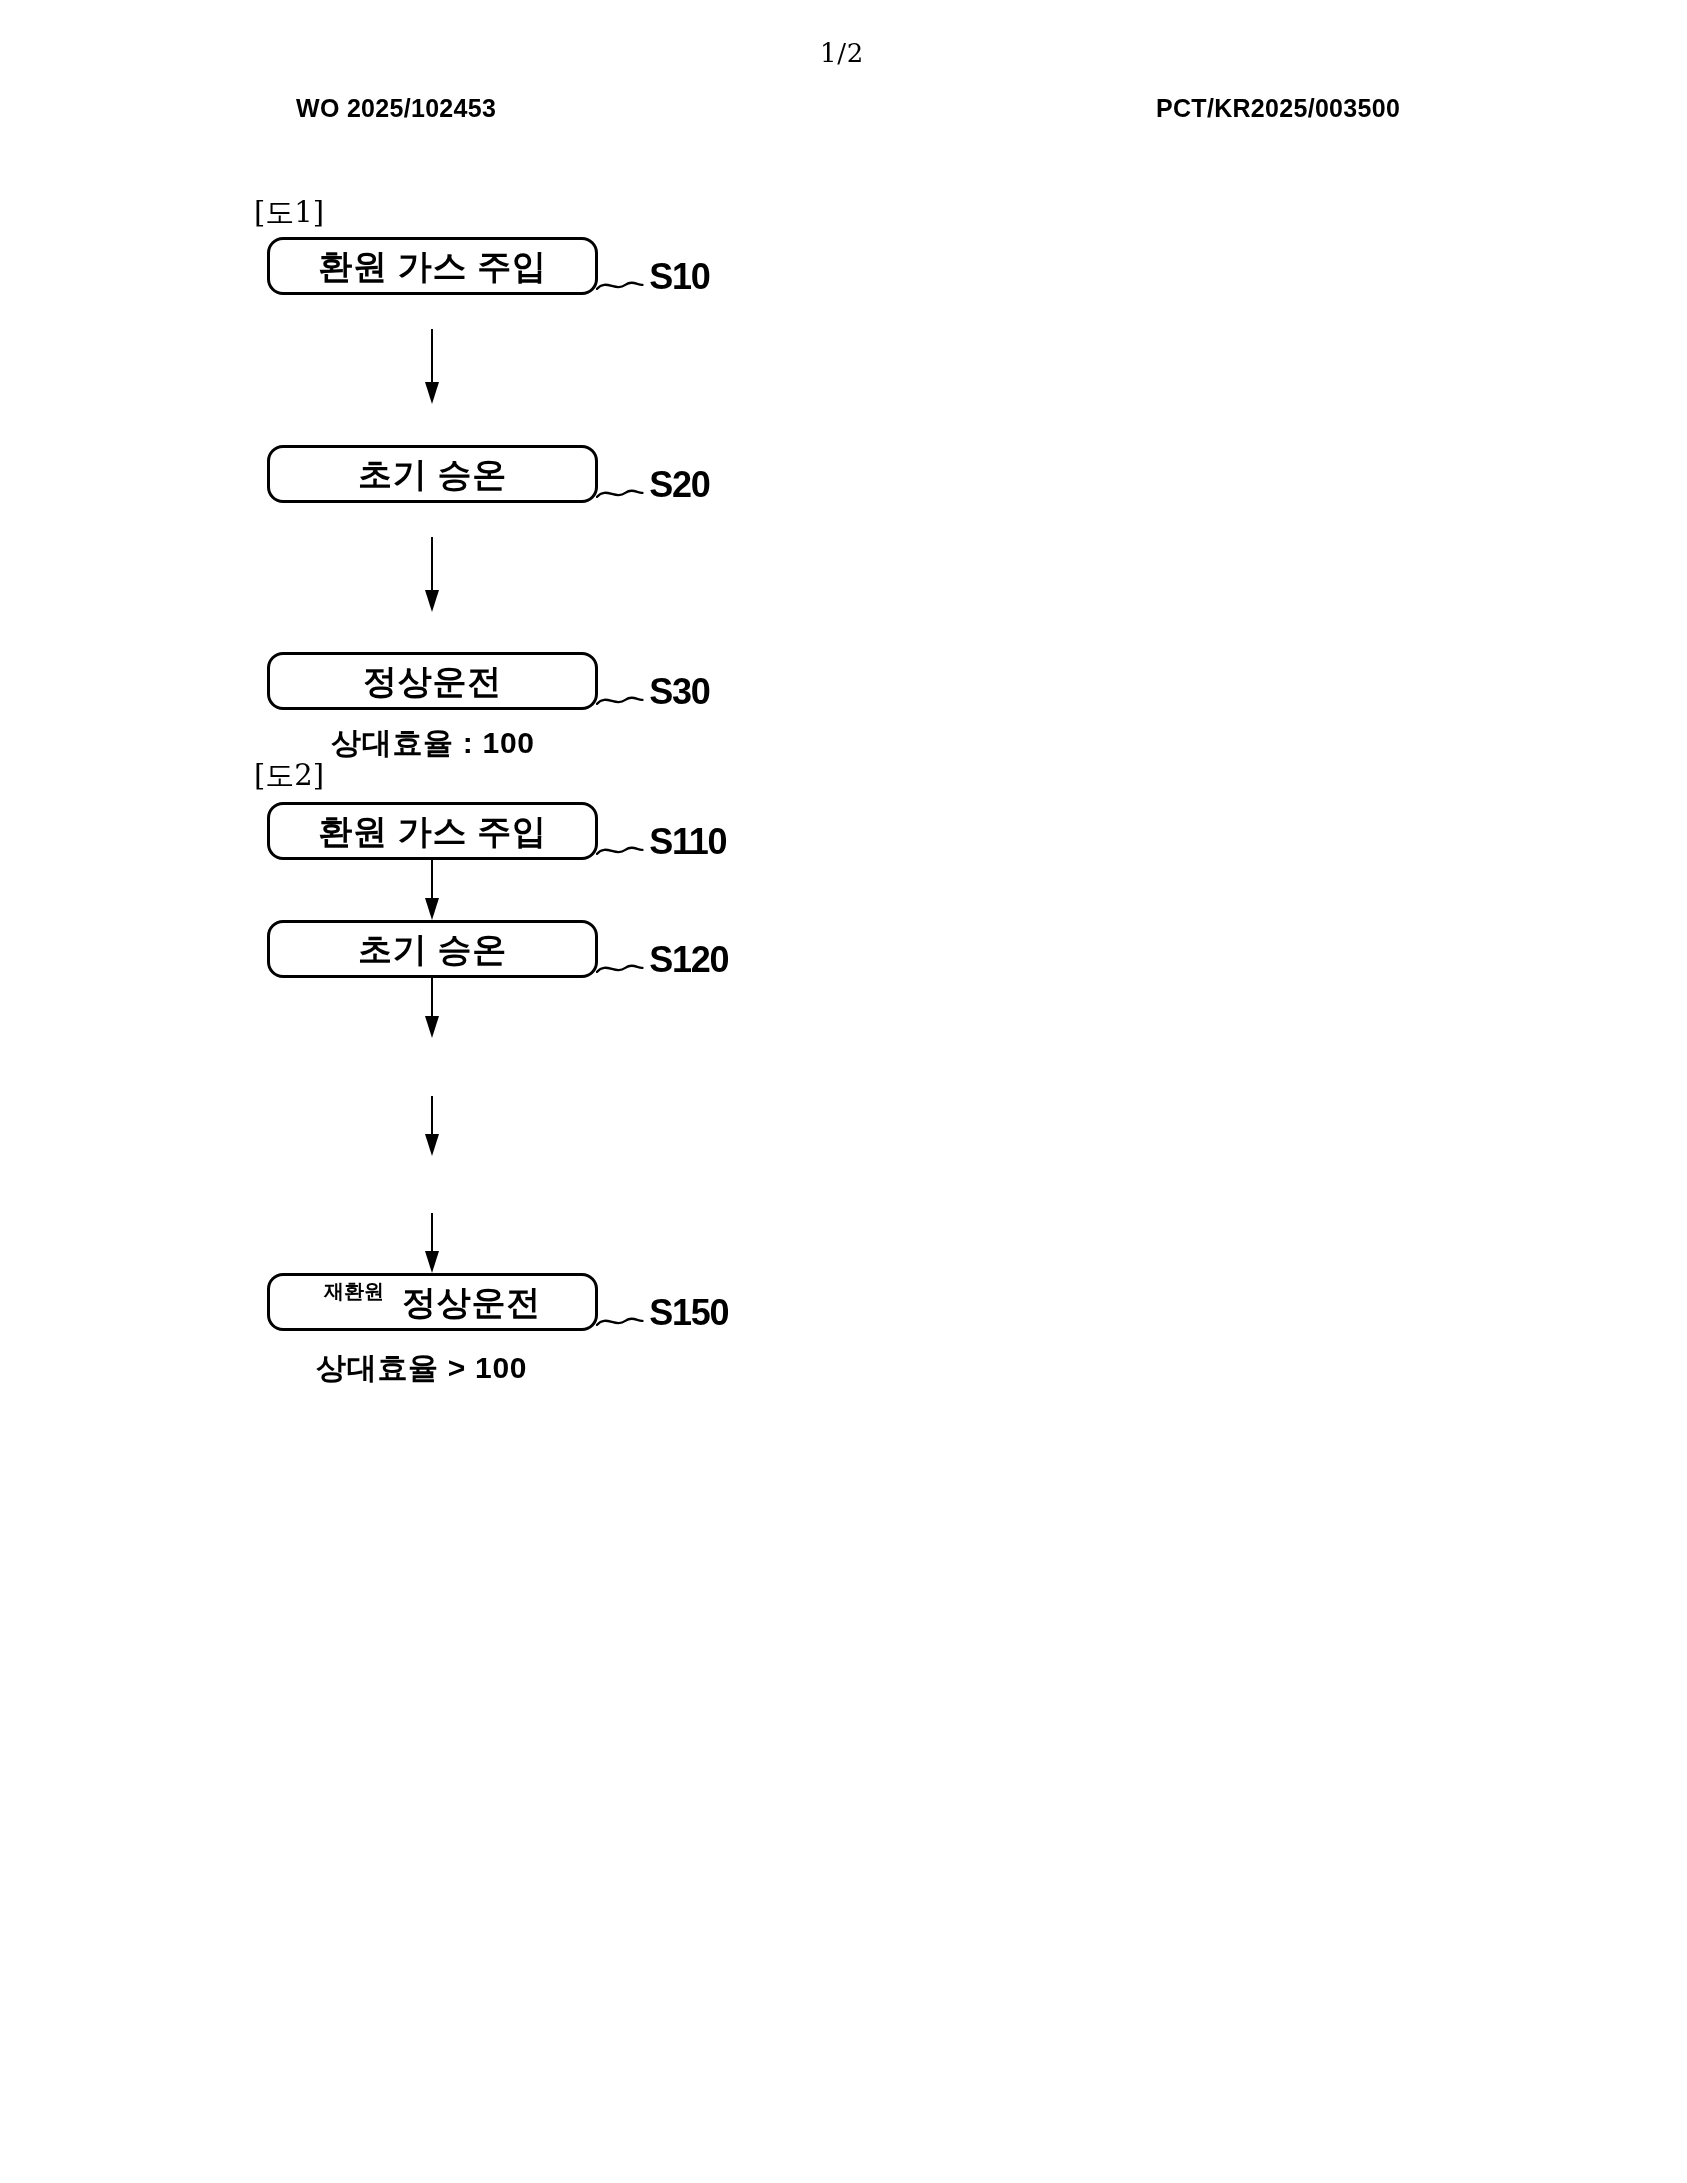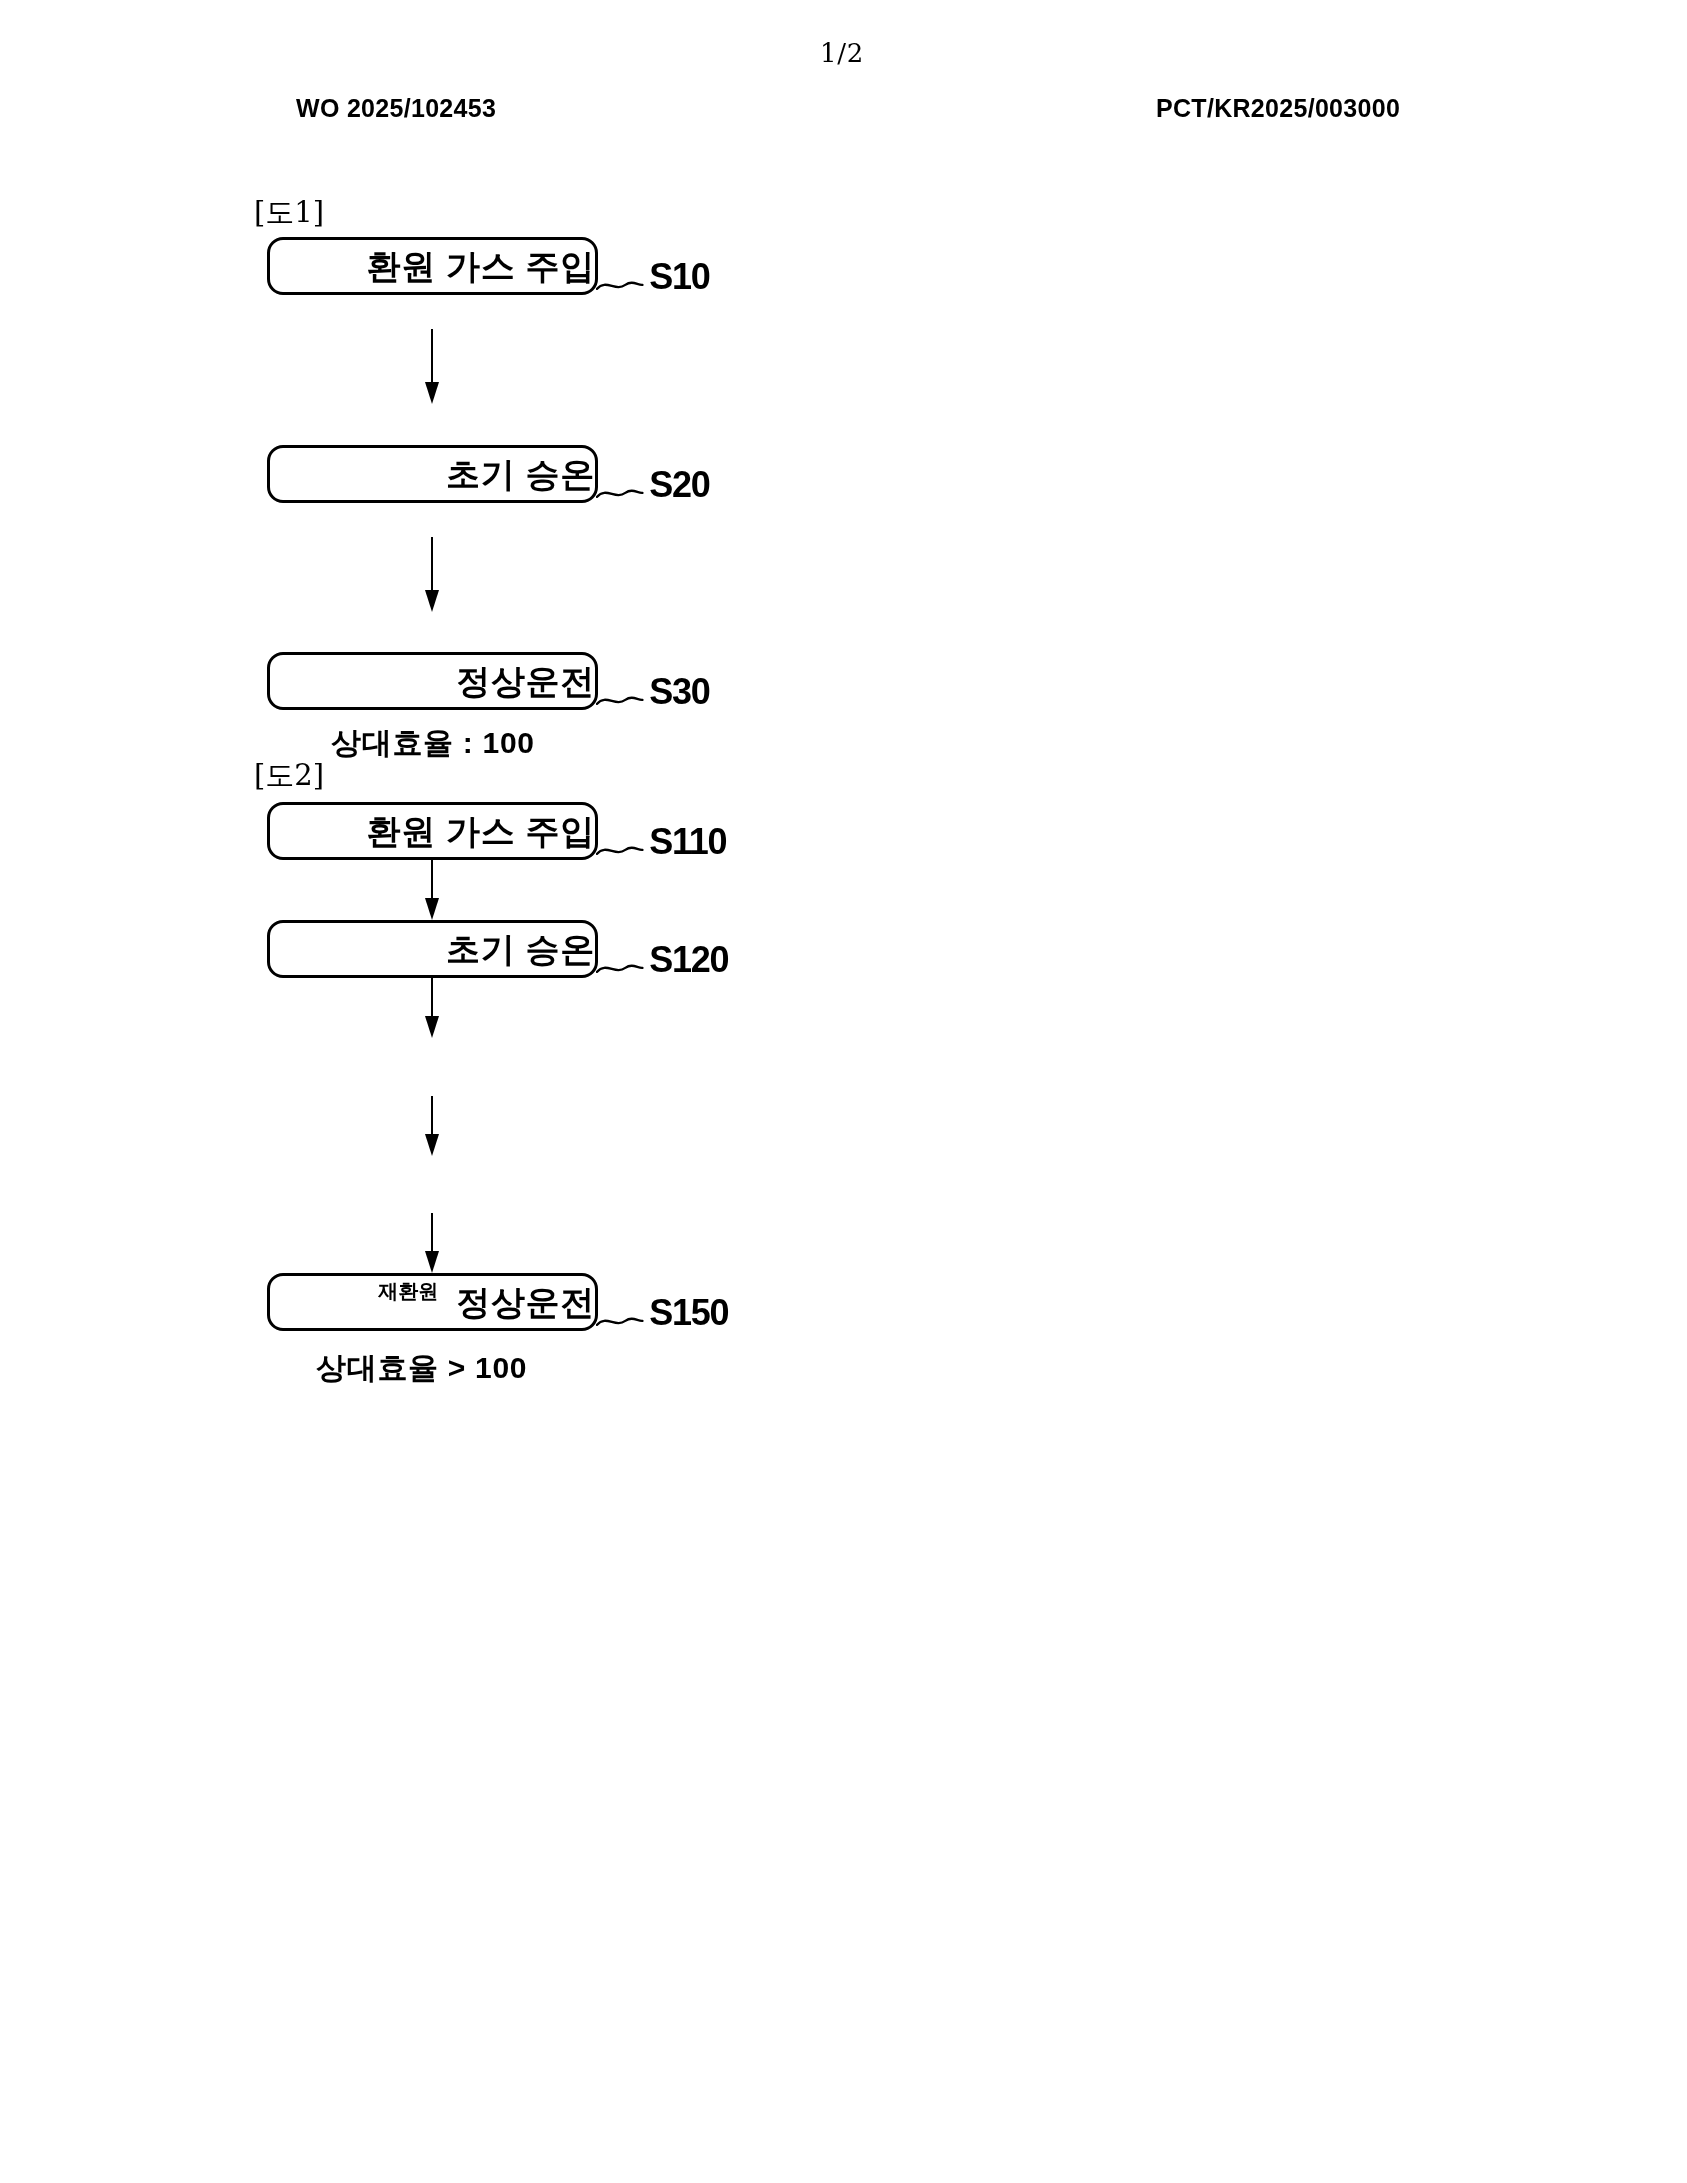--- a/index.html
+++ b/index.html
@@ -37,21 +37,21 @@
   .fig1-label{top:193px;}
   .fig2-label{top:756px;}
 
   
   .step{position:absolute;left:267px;width:331px;height:58px;}
   .box{
     position:absolute;left:0;top:0;width:331px;height:58px;
     box-sizing:border-box;
     border:3.3px solid #000;border-radius:16px;
     background:#fff;
-    display:flex;align-items:center;justify-content:flex-end;
+    display:flex;align-items:center;justify-content:center;
   }
   .box-label{
     font-size:34px;font-weight:600;letter-spacing:0.7px;
     line-height:1;white-space:nowrap;
   }
   .box-prefix{
     font-size:20px;font-weight:600;
     line-height:1;white-space:nowrap;
     transform:translateY(-10.6px);
     margin-right:18px;
@@ -88,21 +88,21 @@
   .note1{left:331px;top:723px;}
   .note2{left:316px;top:1348px;}
 </style>
 </head>
 <body>
 
 <div class="page">
 
   <div class="page-number">1/2</div>
   <div class="pub-number">WO 2025/102453</div>
-  <div class="app-number">PCT/KR2025/003000</div>
+  <div class="app-number">PCT/KR2025/003500</div>
 
   <div class="fig-label fig1-label">[도1]</div>
 
   <div class="step" style="top:237px">
     <div class="box">
       <span class="box-label">환원 가스 주입</span>
     </div>
     <div class="tag-row">
       <svg class="squiggle" width="48" height="18.5" viewBox="0 0 72 28">
         <path d="M1,18 C15,2 29,23 44,12 C55,4 63,13 70,12" stroke="#000" stroke-width="3.5" fill="none" stroke-linecap="round"></path>

